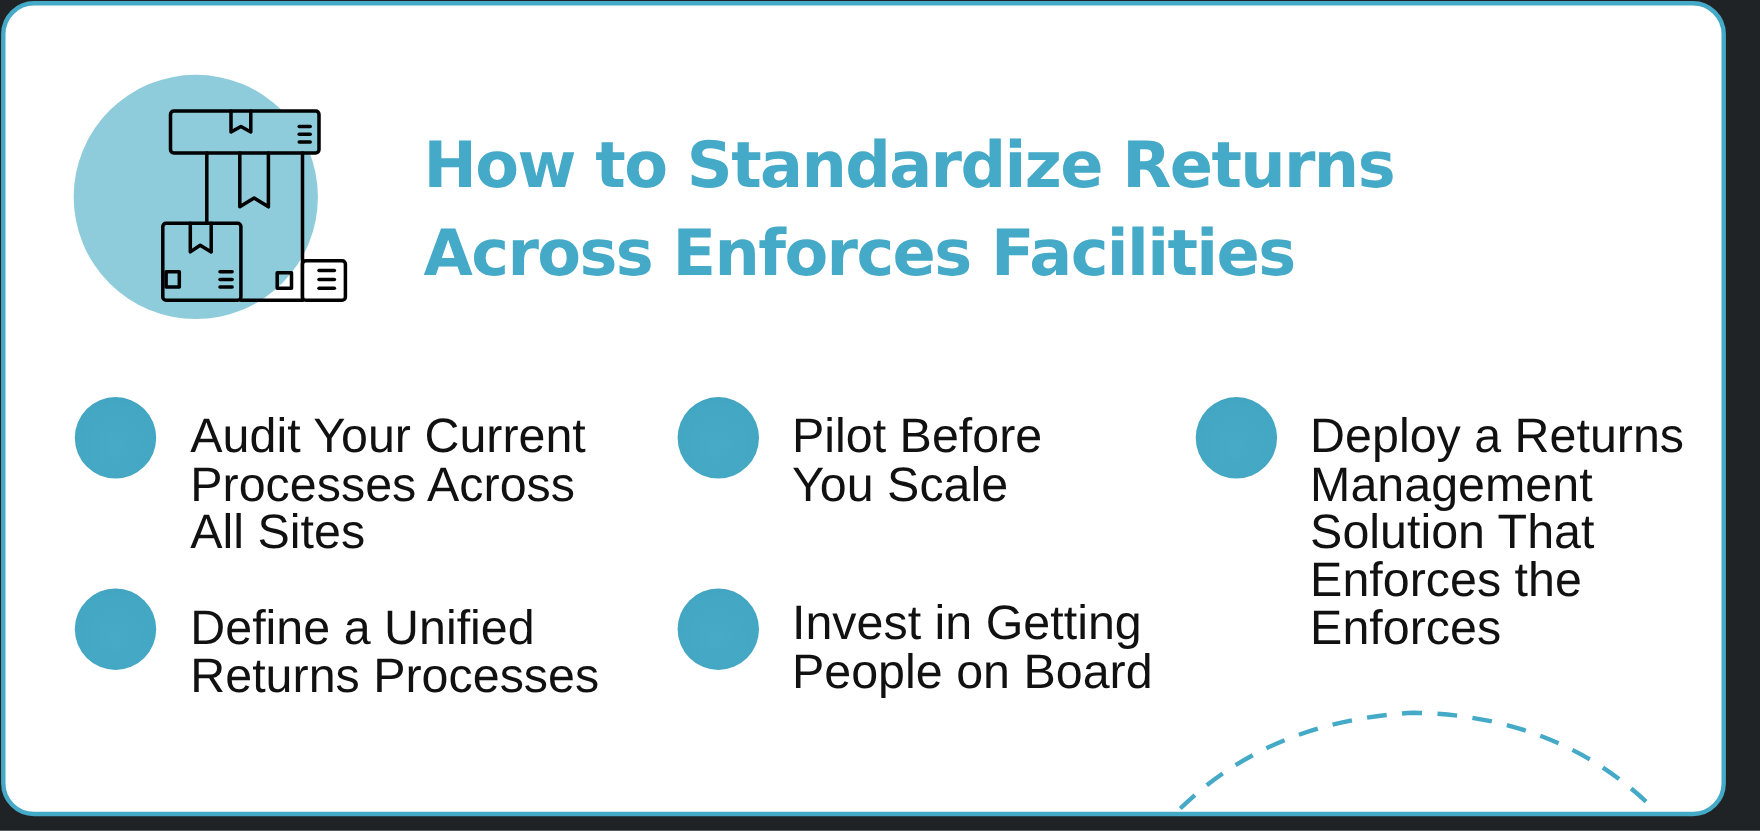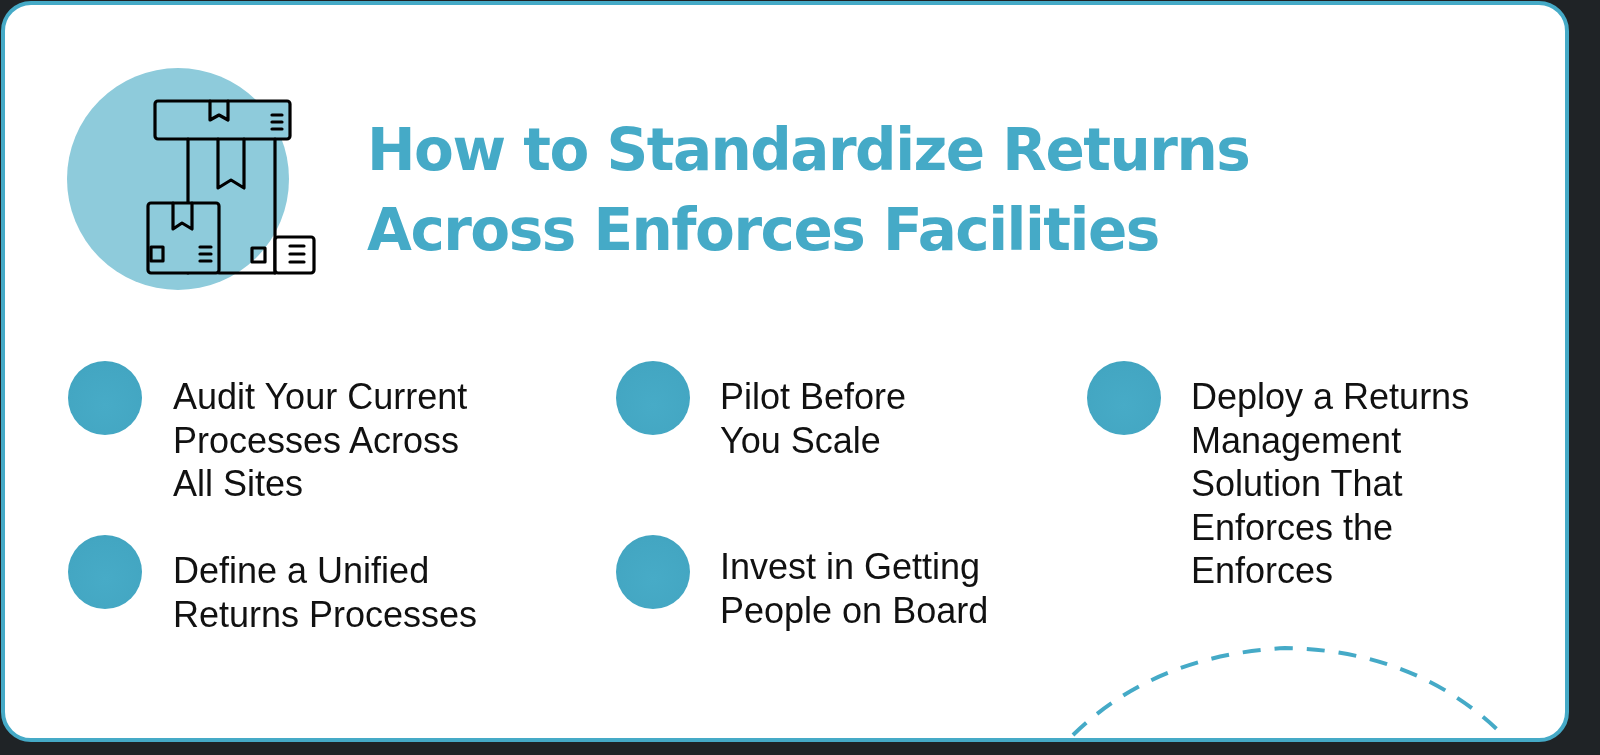--- a/index.html
+++ b/index.html
@@ -7,31 +7,31 @@
     .card {
       position: absolute; left: 1px; top: 1px; width: 1560px; height: 733px;
       background: #ffffff; border: 4px solid #45aac7; border-radius: 30px; overflow: hidden;
     }
     .hero-circle {
       position: absolute; left: 62px; top: 63px; width: 222px; height: 222px;
       border-radius: 50%; background: #8ecbdb;
     }
     .boxes-icon { position: absolute; left: 136px; top: 90px; width: 180px; height: 185px; }
     .title {
-      position: absolute; left: 362px; top: 105px; margin: 0;
+      position: absolute; left: 380px; top: 105px; margin: 0;
       font-family: "DejaVu Sans", sans-serif; font-weight: bold;
       font-size: 58px; line-height: 80px; color: #45aac7; letter-spacing: -1.5px;
     }
     .dot {
       position: absolute; width: 74px; height: 74px; border-radius: 50%;
       background: radial-gradient(circle at 50% 60%, #47abc7 0%, #43a6c2 70%, #3c9cb8 100%);
     }
     .step-label {
       position: absolute; margin: 0; font-family: "Liberation Sans", sans-serif;
-      font-size: 36px; line-height: 43.5px; color: #111111; white-space: nowrap;
+      font-size: 44px; line-height: 43.5px; color: #111111; white-space: nowrap;
     }
     .arc { position: absolute; left: 1060px; top: 630px; width: 460px; height: 110px; }
   </style>
 </head>
 <body>
 
 <div class="card">
 
   <div class="hero-circle"></div>
 

